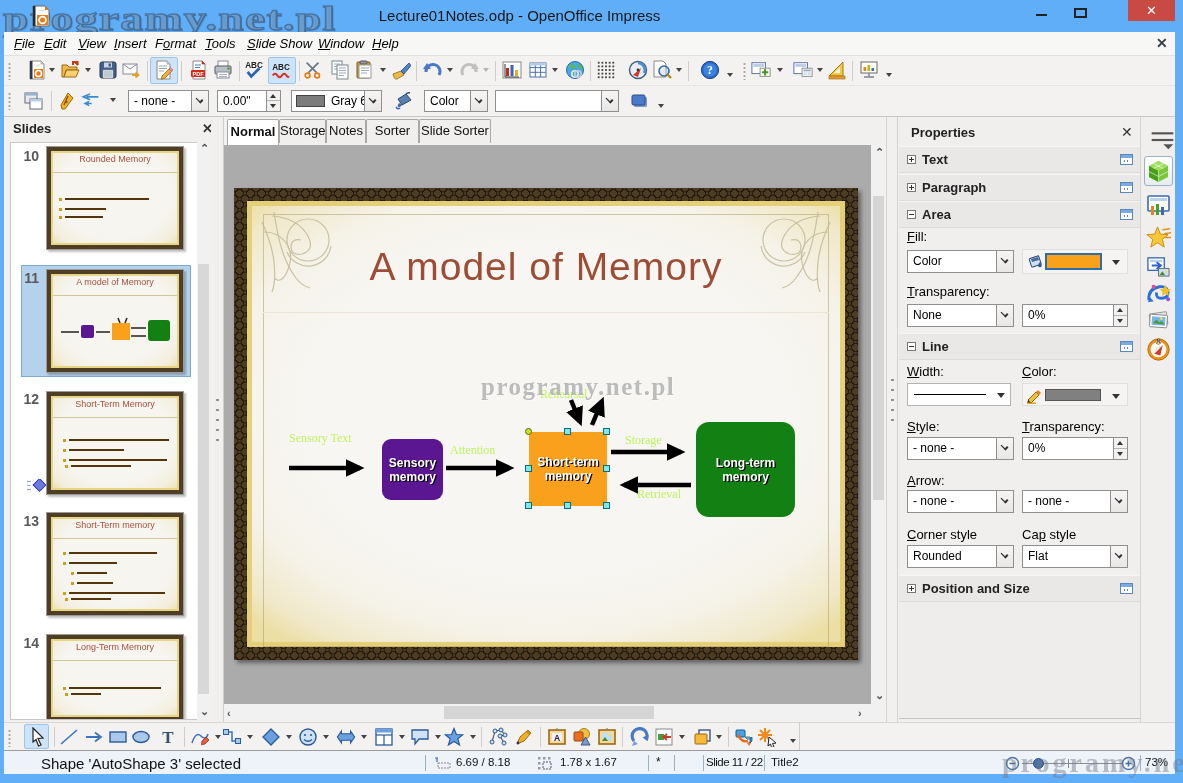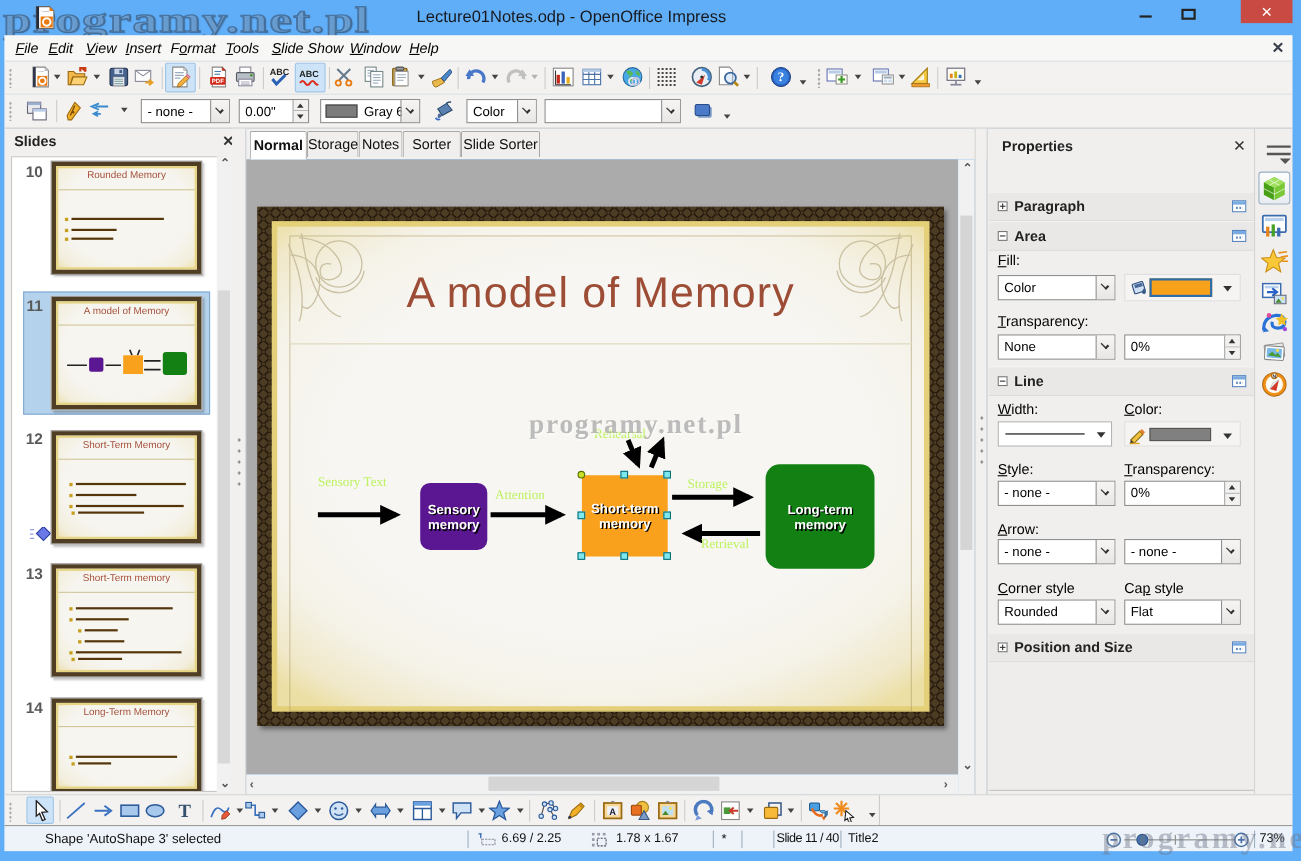--- a/index.html
+++ b/index.html
@@ -626,20 +626,25 @@
  <div class="handle" style="left:369px;top:277px;"></div>
  <div class="handle" style="left:291px;top:314px;"></div>
  <div class="handle" style="left:330px;top:314px;"></div>
  <div class="handle" style="left:369px;top:314px;"></div>
 </div>
 <div class="abs wm" style="left:481px;top:373px;font-size:25px;font-weight:bold;letter-spacing:1.5px;color:rgba(125,125,128,0.5);text-shadow:1px 1px 0 rgba(255,255,255,0.5);">programy.net.pl</div>
 
 <div class="abs" id="props">
  <div id="props-h">Properties</div>
     <div id="props-x">✕</div>
+ <div class="sect" style="top:29px;">
+      <div class="pm plus"></div>
+      <div class="lbl">Text</div>
+      <div class="dlg"></div>
+    </div>
  <div class="sect" style="top:57px;">
       <div class="pm plus"></div>
       <div class="lbl">Paragraph</div>
       <div class="dlg"></div>
     </div>
  <div class="sect" style="top:84px;">
       <div class="pm"></div>
       <div class="lbl">Area</div>
       <div class="dlg"></div>
     </div>
@@ -952,43 +957,43 @@
         <line x1="3" y1="3" x2="13" y2="13"></line>
         <line x1="13" y1="3" x2="3" y2="13"></line>
       </g>
       <path d="M12 10 L19 16 L15.5 16.5 L17 20 L14.5 20.5 L13.5 17 L11 19 Z" fill="#fff" stroke="#222"></path>
     </svg>
  <div class="darr" style="left:786px;top:16px;"></div>
  <div class="tsep" style="left:795px;top:0px;height:28px;"></div>
 </div>
 
 <div class="abs" id="statusbar">
- <span class="abs" style="left:37px;top:4px;font-size:12px;">Shape 'AutoShape 3' selected</span>
+ <span class="abs" style="left:37px;top:4px;font-size:15px;">Shape 'AutoShape 3' selected</span>
  <div class="ssep" style="left:421px;"></div>
  <svg class="abs" style="left:430px;top:6px;" width="17" height="12" viewBox="0 0 17 12">
       <path d="M3 1 v4 m-2 -4 h3" stroke="#3a6ab0" stroke-width="1.2" fill="none"></path>
       <rect x="4" y="6" width="12" height="5" fill="#eef2f8" stroke="#889" stroke-dasharray="2 1"></rect>
     </svg>
- <span class="abs" style="left:452px;top:5px;font-size:11.5px;">6.69 / 2.25</span>
+ <span class="abs" style="left:452px;top:5px;font-size:11.5px;">6.69 / 8.18</span>
  <svg class="abs" style="left:534px;top:6px;" width="15" height="13" viewBox="0 0 15 13">
       <g fill="#99a">
         <rect x="0" y="10" width="2.5" height="2.5"></rect>
         <rect x="0" y="5" width="2.5" height="2.5"></rect>
         <rect x="0" y="0" width="2.5" height="2.5"></rect>
         <rect x="5" y="0" width="2.5" height="2.5"></rect>
         <rect x="10" y="0" width="2.5" height="2.5"></rect>
       </g>
       <rect x="5" y="5" width="8" height="7" fill="none" stroke="#556" stroke-dasharray="2 1"></rect>
     </svg>
  <span class="abs" style="left:556px;top:5px;font-size:11.5px;">1.78 x 1.67</span>
  <div class="ssep" style="left:644px;"></div>
  <span class="abs" style="left:652px;top:4px;">*</span>
  <div class="ssep" style="left:670px;"></div>
  <div class="ssep" style="left:699px;"></div>
- <span class="abs" style="left:702px;top:5px;font-size:11.5px;letter-spacing:-0.5px;">Slide 11 / 40</span>
+ <span class="abs" style="left:702px;top:5px;font-size:11.5px;letter-spacing:-0.5px;">Slide 11 / 22</span>
  <div class="ssep" style="left:760px;"></div>
  <span class="abs" style="left:767px;top:5px;font-size:11.5px;">Title2</span>
  <svg class="abs" style="left:1001px;top:5px;" width="15" height="15" viewBox="0 0 15 15">
       <circle cx="7.5" cy="7.5" r="6" fill="#f4f8fc" stroke="#4a72a8" stroke-width="1.4"></circle>
       <line x1="4.5" y1="7.5" x2="10.5" y2="7.5" stroke="#4a72a8" stroke-width="1.6"></line>
     </svg>
  <div class="abs" style="left:1018px;top:12px;width:100px;height:1px;background:#8a8a8a;"></div>
  <div class="abs" style="left:1064px;top:8px;width:1px;height:9px;background:#8a8a8a;"></div>
  <div class="abs" style="left:1029px;top:7px;width:11px;height:11px;border-radius:50%;background:#4a72a8;border:1px solid #2a5288;"></div>
  <svg class="abs" style="left:1117px;top:5px;" width="15" height="15" viewBox="0 0 15 15">

